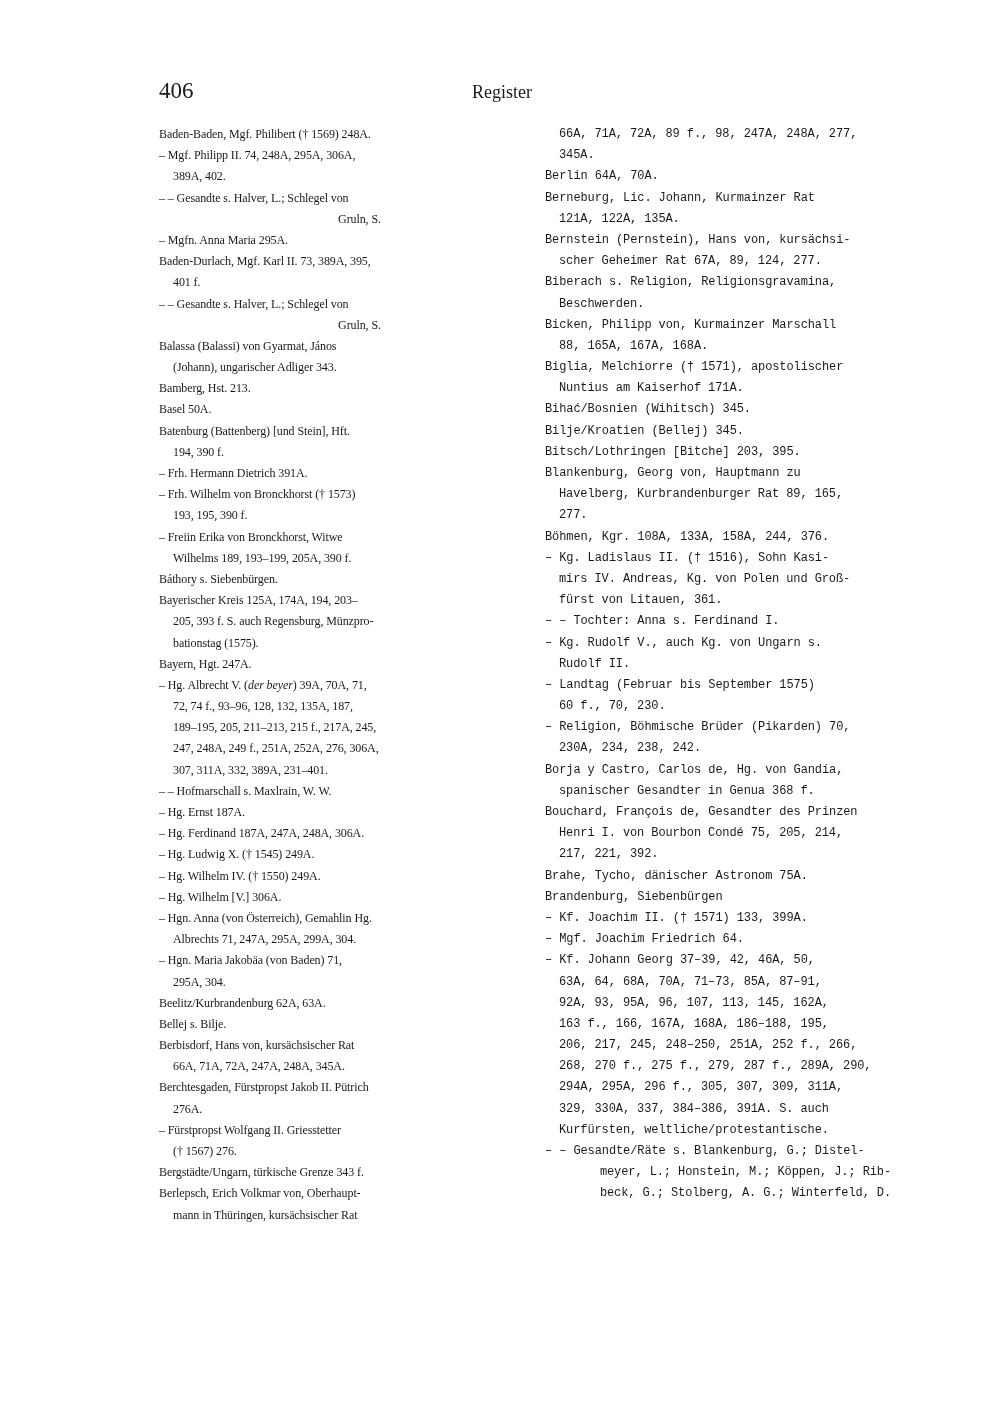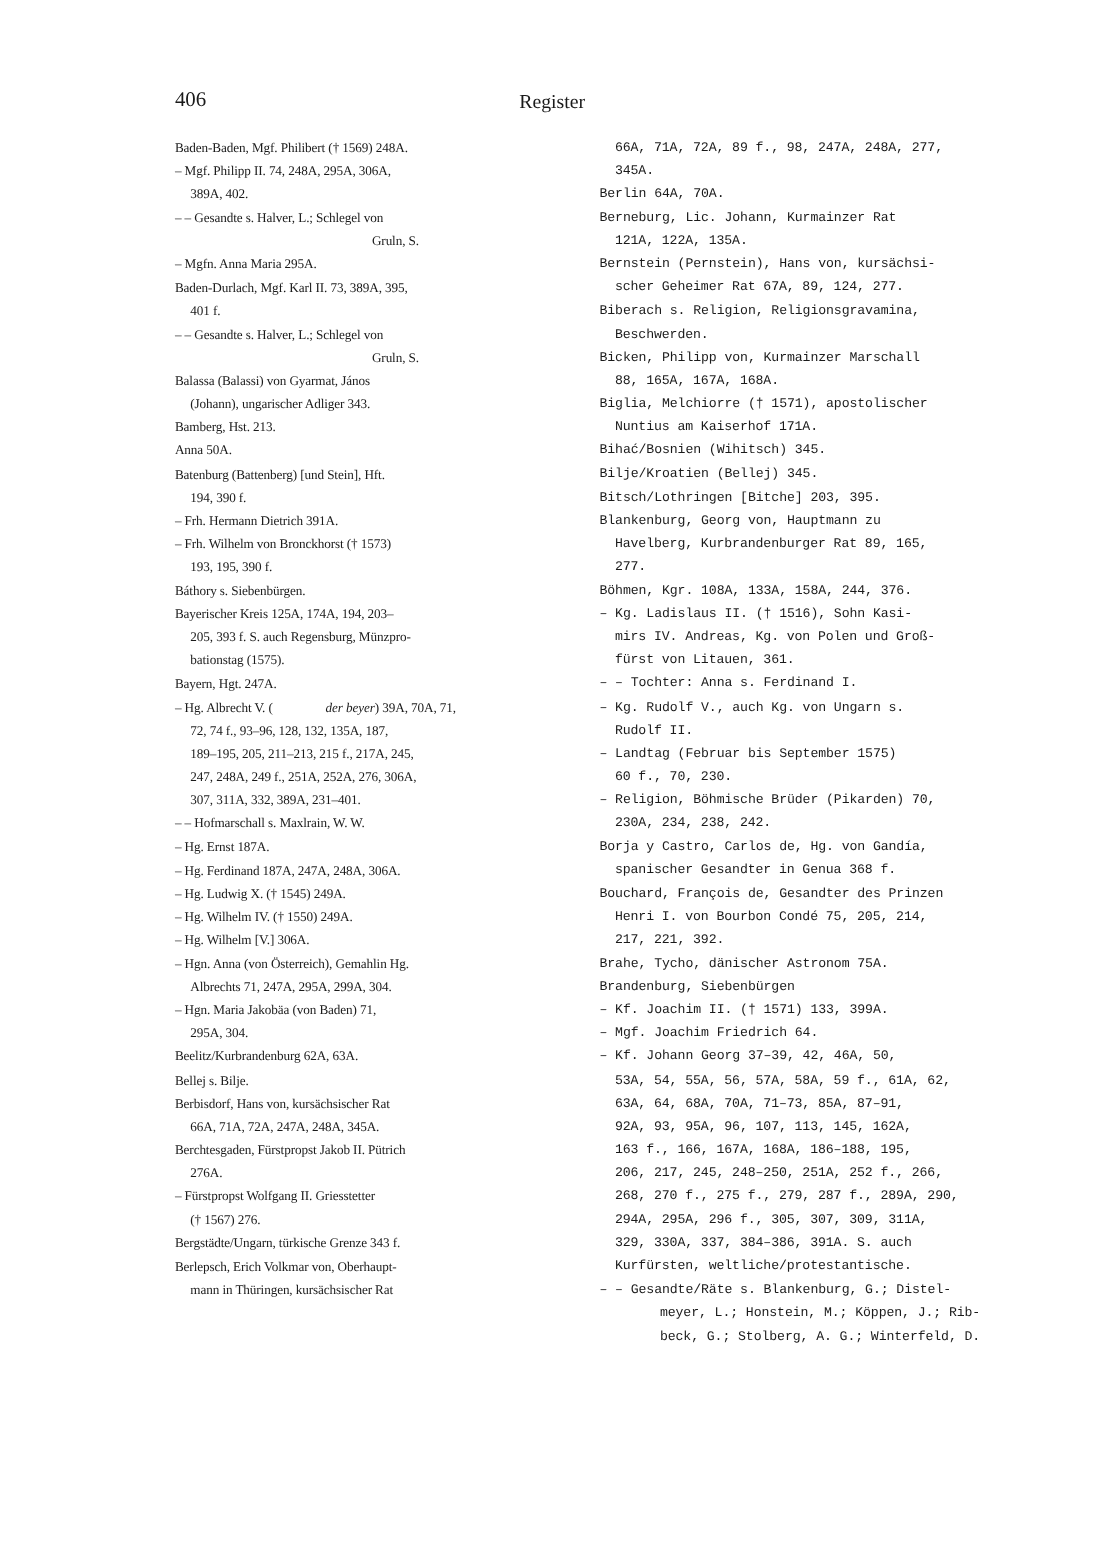--- a/index.html
+++ b/index.html
@@ -1,28 +1,28 @@
 <!DOCTYPE html>
 <html><head>
 <meta charset="utf-8">
 <style>
   html, body { margin: 0; padding: 0; background: #ffffff; }
   body { width: 1004px; height: 1418px; position: relative; overflow: hidden;
          font-family: "Liberation Serif", "DejaVu Serif", serif; color: #1a1a1a; }
-  .page-number { position: absolute; left: 159px; top: 76px; font-size: 19px; line-height: 30px; }
+  .page-number { position: absolute; left: 159px; top: 76px; font-size: 23px; line-height: 30px; }
   .running-head { position: absolute; left: 0; width: 1004px; top: 80px; text-align: center;
                   font-size: 18px; line-height: 24px; }
   .column { position: absolute; top: 124px; width: 372px; font-size: 12px; }
   .col-left { left: 159px; }
   .col-right { left: 545px; font-family: Liberation Mono, monospace; }
   .entry { margin: 0; }
   .line { height: 21.2px; line-height: 21.2px; white-space: nowrap; letter-spacing: -0.1px; }
   .line.cont { padding-left: 14px; }
   .lvl2 .line.cont { padding-left: 29px; text-align: center; }
-  .line .it { font-style: italic; margin-left: 48px; }
+  .line .it { font-style: italic; }
 </style>
 </head>
 <body>
 
 <div>
   <div class="page-number">406</div>
   <div class="running-head">Register</div>
 
   <div class="column col-left">
       <div class="entry lvl0">
@@ -48,32 +48,36 @@
         <div class="line cont">Gruln, S.</div>
       </div>
       <div class="entry lvl0">
         <div class="line">Balassa (Balassi) von Gyarmat, János</div>
         <div class="line cont">(Johann), ungarischer Adliger  343.</div>
       </div>
       <div class="entry lvl0">
         <div class="line">Bamberg, Hst.  213.</div>
       </div>
       <div class="entry lvl0">
-        <div class="line">Anna  50A.</div>
+        <div class="line">Basel  50A.</div>
       </div>
       <div class="entry lvl0">
         <div class="line">Batenburg (Battenberg) [und Stein], Hft.</div>
         <div class="line cont">194, 390 f.</div>
       </div>
       <div class="entry lvl1">
         <div class="line">– Frh. Hermann Dietrich  391A.</div>
       </div>
       <div class="entry lvl1">
         <div class="line">– Frh. Wilhelm von Bronckhorst († 1573)</div>
         <div class="line cont">193, 195, 390 f.</div>
+      </div>
+      <div class="entry lvl1">
+        <div class="line">– Freiin Erika von Bronckhorst, Witwe</div>
+        <div class="line cont">Wilhelms  189, 193–199, 205A, 390 f.</div>
       </div>
       <div class="entry lvl0">
         <div class="line">Báthory s. Siebenbürgen.</div>
       </div>
       <div class="entry lvl0">
         <div class="line">Bayerischer Kreis  125A, 174A, 194, 203–</div>
         <div class="line cont">205, 393 f.  S. auch Regensburg, Münzpro-</div>
         <div class="line cont">bationstag (1575).</div>
       </div>
       <div class="entry lvl0">
@@ -219,21 +223,20 @@
         <div class="line">Brandenburg, Siebenbürgen</div>
       </div>
       <div class="entry lvl1">
         <div class="line">– Kf. Joachim II. († 1571)  133, 399A.</div>
       </div>
       <div class="entry lvl1">
         <div class="line">– Mgf. Joachim Friedrich  64.</div>
       </div>
       <div class="entry lvl1">
         <div class="line">– Kf. Johann Georg  37–39, 42, 46A, 50,</div>
-        <div class="line cont">53A, 54, 55A, 56, 57A, 58A, 59 f., 61A, 62,</div>
         <div class="line cont">63A, 64, 68A, 70A, 71–73, 85A, 87–91,</div>
         <div class="line cont">92A, 93, 95A, 96, 107, 113, 145, 162A,</div>
         <div class="line cont">163 f., 166, 167A, 168A, 186–188, 195,</div>
         <div class="line cont">206, 217, 245, 248–250, 251A, 252 f., 266,</div>
         <div class="line cont">268, 270 f., 275 f., 279, 287 f., 289A, 290,</div>
         <div class="line cont">294A, 295A, 296 f., 305, 307, 309, 311A,</div>
         <div class="line cont">329, 330A, 337, 384–386, 391A.  S. auch</div>
         <div class="line cont">Kurfürsten, weltliche/protestantische.</div>
       </div>
       <div class="entry lvl2">

